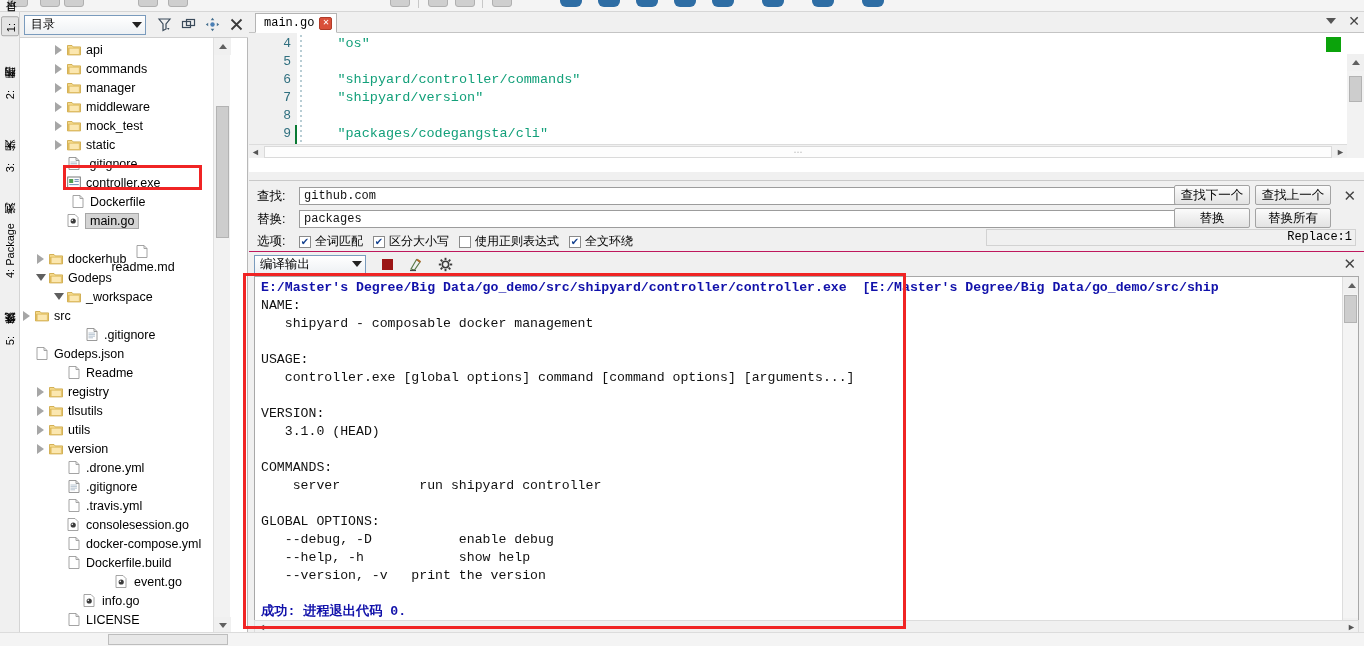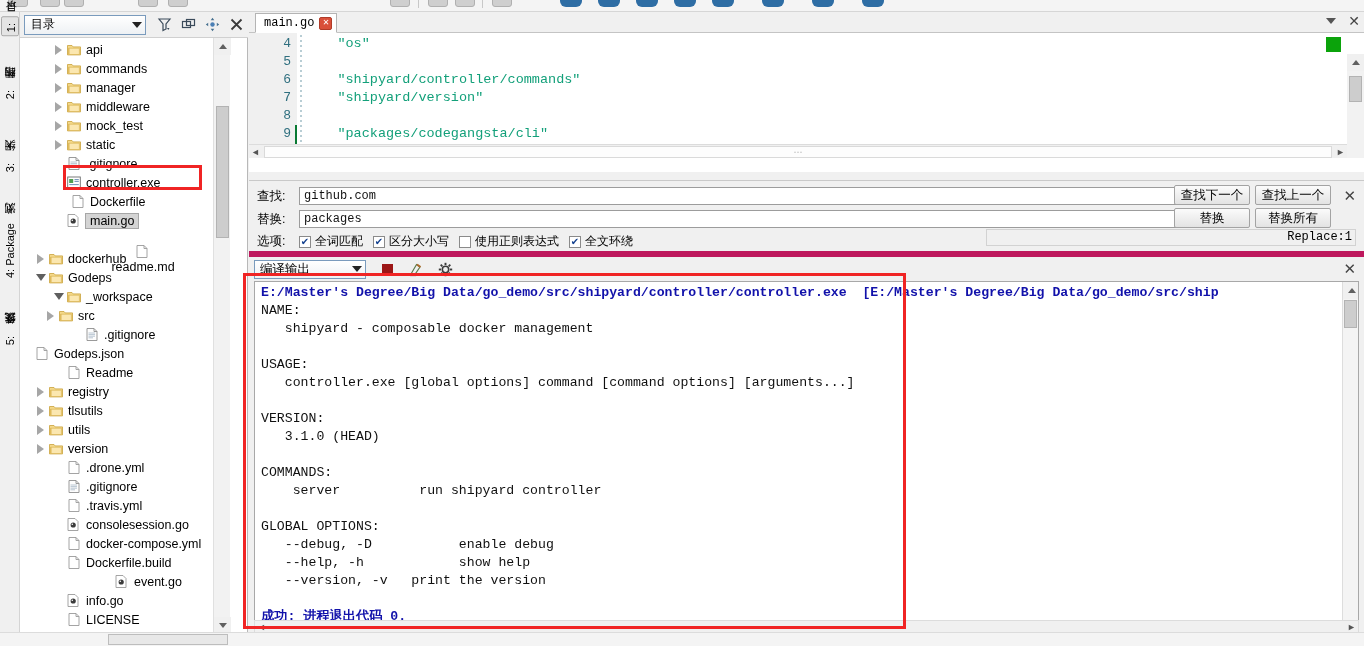--- a/index.html
+++ b/index.html
@@ -224,21 +224,21 @@
   .replace-status {
     position: absolute; right: 8px; top: 48px; width: 370px; height: 17px;
     background: #f0f0f0; border: 1px solid #d2d2d2;
     font-family: "Liberation Mono", monospace; font-size: 12px;
     text-align: right; padding-right: 3px; line-height: 15px;
   }
 
   
   .out-panel {
     position: absolute; left: 249px; top: 251px; width: 1115px; height: 395px;
-    background: #f0f0f0; border-top: 6px solid #be185d;
+    background: #f0f0f0; border-top: 1px solid #be185d;
   }
   .out-head {
     position: absolute; left: 0; top: 0; width: 1115px; height: 24px;
     display: flex; align-items: center;
   }
   .out-combo {
     margin-left: 5px; width: 112px; height: 19px;
     background: linear-gradient(#ffffff, #eef1f4); border: 1px solid #7a9bbd;
     display: flex; align-items: center; justify-content: space-between;
     padding: 0 3px 0 5px; font-size: 12.5px; cursor: pointer;
@@ -524,21 +524,21 @@
             </span>
             <span class="ico">
               <svg width="14" height="12" viewBox="0 0 14 12">
                 <path d="M0.5 1.5 h4.5 l1.2 1.4 H13.5 v8 H0.5 Z" fill="#f5d98a" stroke="#c9a23c" stroke-width="0.8"></path>
                 <path d="M1.6 4.2 h10.8 v6.3 H1.6 Z" fill="#fbe7b0" stroke="#d9b455" stroke-width="0.7"></path>
                 <rect x="1.0" y="4.0" width="1.5" height="6.6" fill="#e0bb5c"></rect>
               </svg>
             </span>
             <span class="lbl"><span class="lbl-box">_workspace</span></span>
           </div>
-          <div class="row" style=" margin-left: 24px;">
+          <div class="row" style="">
             <span class="arrow">
               <span class="tri-out"></span>
             </span>
             <span class="ico">
               <svg width="14" height="12" viewBox="0 0 14 12">
                 <path d="M0.5 1.5 h4.5 l1.2 1.4 H13.5 v8 H0.5 Z" fill="#f5d98a" stroke="#c9a23c" stroke-width="0.8"></path>
                 <path d="M1.6 4.2 h10.8 v6.3 H1.6 Z" fill="#fbe7b0" stroke="#d9b455" stroke-width="0.7"></path>
                 <rect x="1.0" y="4.0" width="1.5" height="6.6" fill="#e0bb5c"></rect>
               </svg>
             </span>
@@ -703,21 +703,21 @@
             <span class="arrow"></span>
             <span class="ico">
               <svg width="13" height="13" viewBox="0 0 13 13">
                 <path d="M1 0.5 h7 l3 3 v9 H1 Z" fill="#ffffff" stroke="#9a9a9a" stroke-width="0.9"></path>
                 <circle cx="6.2" cy="7" r="2.6" fill="#3b3b3b"></circle>
                 <circle cx="5.3" cy="6.2" r="0.8" fill="#ffffff"></circle>
               </svg>
             </span>
             <span class="lbl"><span class="lbl-box">event.go</span></span>
           </div>
-          <div class="row" style="padding-left: 32px;">
+          <div class="row" style="padding-left: 48px;">
             <span class="arrow"></span>
             <span class="ico">
               <svg width="13" height="13" viewBox="0 0 13 13">
                 <path d="M1 0.5 h7 l3 3 v9 H1 Z" fill="#ffffff" stroke="#9a9a9a" stroke-width="0.9"></path>
                 <circle cx="6.2" cy="7" r="2.6" fill="#3b3b3b"></circle>
                 <circle cx="5.3" cy="6.2" r="0.8" fill="#ffffff"></circle>
               </svg>
             </span>
             <span class="lbl"><span class="lbl-box">info.go</span></span>
           </div>

